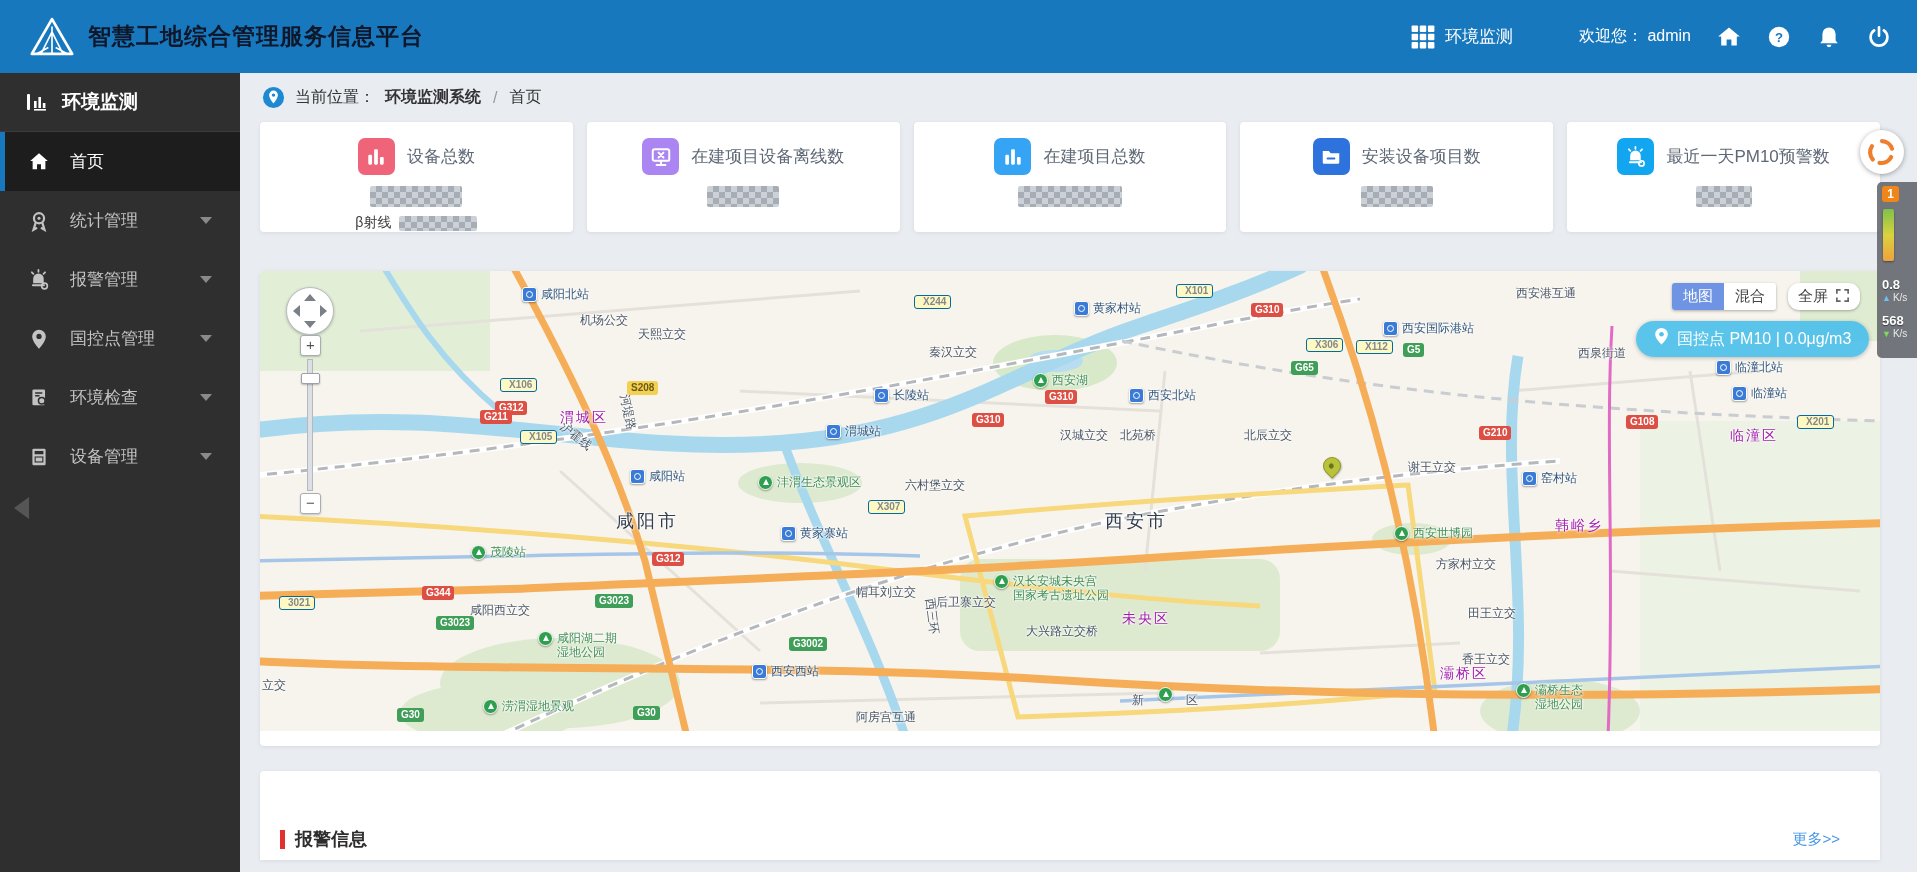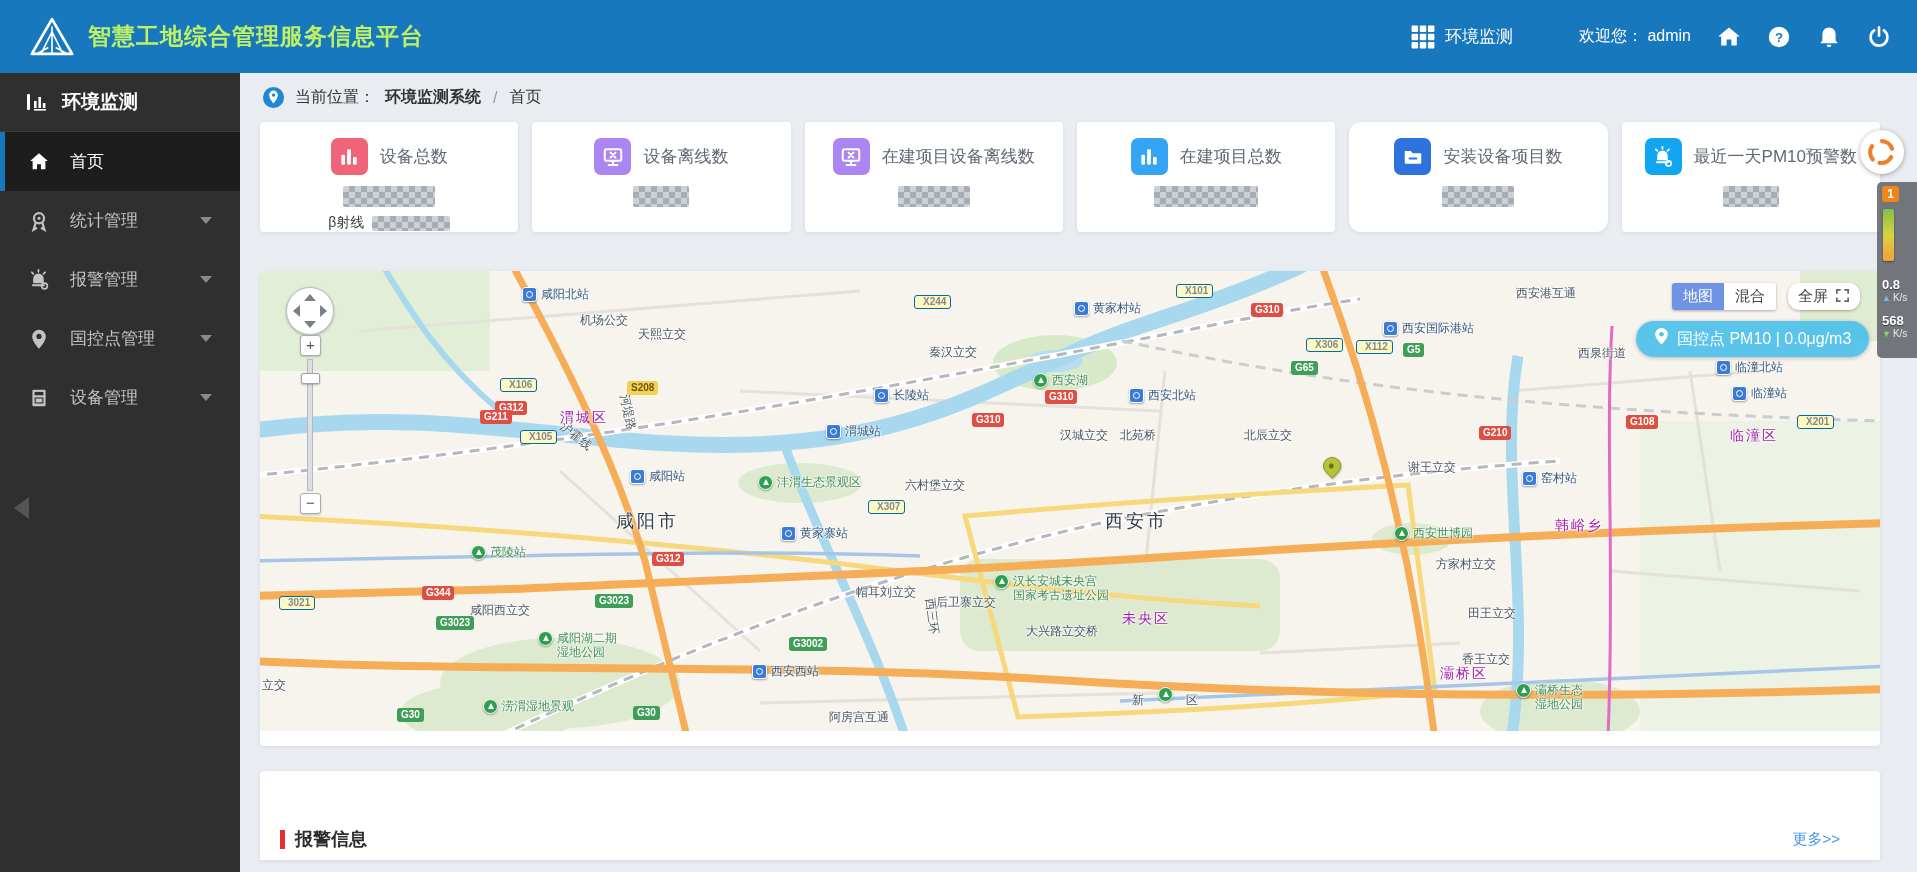--- a/index.html
+++ b/index.html
@@ -1,21 +1,21 @@
 <!DOCTYPE html>
 <html><head>
 <meta charset="utf-8">
 <style>
   html,body{margin:0;padding:0;background:#e9edf2;font-family:"Liberation Sans","DejaVu Sans",sans-serif;}
   .app{position:relative;width:1917px;height:872px;overflow:hidden;background:#e9edf2;}
 
   
   .hdr{position:absolute;left:0;top:0;width:100%;height:73px;background:#1878be;display:flex;align-items:center;z-index:30;}
   .hdr-logo{margin-left:30px;display:flex;align-items:center;}
-  .hdr-title{color:#bef264;font-size:23px;font-weight:bold;margin-left:14px;letter-spacing:1px;}
+  .hdr-title{color:#0f172a;font-size:23px;font-weight:bold;margin-left:14px;letter-spacing:1px;}
   .hdr-right{position:absolute;right:26px;display:flex;align-items:center;gap:26px;color:#fff;}
   .hdr-mod{display:flex;align-items:center;gap:10px;font-size:17px;cursor:pointer;}
   .hdr-wel{font-size:16px;margin-left:40px;}
   .hdr-ico{width:24px;height:24px;cursor:pointer;display:inline-block;}
 
   
   .sb{position:absolute;left:0;top:73px;width:240px;bottom:0;background:#2f2f2f;z-index:20;}
   .sb-head{height:58px;display:flex;align-items:center;color:#fff;font-size:19px;font-weight:bold;padding-left:26px;gap:14px;border-bottom:1px solid #3c3c3c;}
   .sb-item{position:relative;height:59px;display:flex;align-items:center;padding-left:28px;gap:20px;color:#c3c3c3;font-size:17px;cursor:pointer;}
   .sb-item.active{background:#1d1d1d;color:#fff;border-left:5px solid #1878be;padding-left:23px;}
@@ -191,20 +191,30 @@
         </div>
         <div class="sb-item">
           <span class="sb-ico"><svg viewBox="0 0 20 20">
               <path d="M10 1.5 a6.2 6.2 0 0 1 6.2 6.2 C16.2 12.4 10 18.8 10 18.8 S3.8 12.4 3.8 7.7 A6.2 6.2 0 0 1 10 1.5 Z M10 5.3 a2.4 2.4 0 1 0 0 4.8 a2.4 2.4 0 0 0 0 -4.8 Z" fill="currentColor" fill-rule="evenodd"></path>
             </svg></span>
           <span>国控点管理</span>
           <span class="caret"></span>
         </div>
         <div class="sb-item">
           <span class="sb-ico"><svg viewBox="0 0 20 20">
+              <rect x="4" y="2.2" width="11.5" height="14.5" rx="1.2" fill="currentColor"></rect>
+              <path d="M6.5 5.5 h6.5 M6.5 8 h4" stroke="#2f2f2f" stroke-width="1.4"></path>
+              <circle cx="12.5" cy="12.5" r="3" fill="currentColor" stroke="#2f2f2f" stroke-width="1.4"></circle>
+              <path d="M14.8 14.8 L17 17" stroke="#2f2f2f" stroke-width="1.6"></path>
+            </svg></span>
+          <span>环境检查</span>
+          <span class="caret"></span>
+        </div>
+        <div class="sb-item">
+          <span class="sb-ico"><svg viewBox="0 0 20 20">
               <rect x="4" y="2.5" width="12" height="15" rx="1.2" fill="currentColor"></rect>
               <rect x="6" y="4.5" width="8" height="3" fill="#2f2f2f"></rect>
               <rect x="6" y="9.5" width="8" height="5.5" fill="#2f2f2f"></rect>
               <rect x="7" y="10.5" width="6" height="3.5" fill="currentColor"></rect>
             </svg></span>
           <span>设备管理</span>
           <span class="caret"></span>
         </div>
       </div>
     <div class="sb-collapse"></div>
@@ -244,53 +254,40 @@
       </div>
       <div class="card" style="color: rgb(171, 133, 242);">
         <div class="card-top">
           <span class="card-ico" style="background: rgb(171, 133, 242); color: rgb(171, 133, 242);">
             <svg viewBox="0 0 20 20">
               <rect x="2.5" y="3" width="15" height="10.5" rx="1.5" fill="none" stroke="#fff" stroke-width="1.8"></rect>
               <path d="M7.8 6 l4.4 4.4 M12.2 6 l-4.4 4.4" stroke="#fff" stroke-width="1.8" stroke-linecap="round"></path>
               <path d="M10 13.5 v2.5 M6 17.2 h8" stroke="#fff" stroke-width="1.8" stroke-linecap="round"></path>
             </svg>
           </span>
-          <span class="card-title">设备离线数</span>
-        </div>
-        <div class="mosaic card-val" style="width: 56px;"></div>
-      </div>
-      <div class="card" style="color: rgb(171, 133, 242);">
-        <div class="card-top">
-          <span class="card-ico" style="background: rgb(171, 133, 242); color: rgb(171, 133, 242);">
-            <svg viewBox="0 0 20 20">
-              <rect x="2.5" y="3" width="15" height="10.5" rx="1.5" fill="none" stroke="#fff" stroke-width="1.8"></rect>
-              <path d="M7.8 6 l4.4 4.4 M12.2 6 l-4.4 4.4" stroke="#fff" stroke-width="1.8" stroke-linecap="round"></path>
-              <path d="M10 13.5 v2.5 M6 17.2 h8" stroke="#fff" stroke-width="1.8" stroke-linecap="round"></path>
-            </svg>
-          </span>
           <span class="card-title">在建项目设备离线数</span>
         </div>
         <div class="mosaic card-val" style="width: 72px;"></div>
       </div>
       <div class="card" style="color: rgb(53, 164, 245);">
         <div class="card-top">
           <span class="card-ico" style="background: rgb(53, 164, 245); color: rgb(53, 164, 245);">
             <svg viewBox="0 0 20 20">
               <g fill="#fff">
                 <rect x="3" y="8" width="3.4" height="9" rx="1"></rect>
                 <rect x="8.3" y="3" width="3.4" height="14" rx="1"></rect>
                 <rect x="13.6" y="10" width="3.4" height="7" rx="1"></rect>
               </g>
             </svg>
           </span>
           <span class="card-title">在建项目总数</span>
         </div>
         <div class="mosaic card-val" style="width: 104px;"></div>
       </div>
-      <div class="card" style="color: rgb(46, 115, 221); border-radius: 12px;">
+      <div class="card" style="color: rgb(46, 115, 221);">
         <div class="card-top">
           <span class="card-ico" style="background: rgb(46, 115, 221); color: rgb(46, 115, 221);">
             <svg viewBox="0 0 20 20">
               <path d="M2.5 4.5 h5.5 l1.8 2 h7.7 v8.5 a1.2 1.2 0 0 1 -1.2 1.2 H3.7 a1.2 1.2 0 0 1 -1.2 -1.2 Z" fill="#fff"></path>
               <rect x="6" y="10.5" width="8" height="1.8" rx="0.9" fill="currentColor"></rect>
             </svg>
           </span>
           <span class="card-title">安装设备项目数</span>
         </div>
         <div class="mosaic card-val" style="width: 72px;"></div>
@@ -389,21 +386,21 @@
           <div class="lbl plain" style="left: 984px; top: 157px;">北辰立交</div>
           <div class="lbl plain" style="left: 1148px; top: 189px;">谢王立交</div>
           <div class="lbl plain" style="left: 645px; top: 207px;">六村堡立交</div>
           <div class="lbl plain" style="left: 596px; top: 314px;">帽耳刘立交</div>
           <div class="lbl plain" style="left: 676px; top: 324px;">后卫寨立交</div>
           <div class="lbl plain" style="left: 766px; top: 353px;">大兴路立交桥</div>
           <div class="lbl plain" style="left: 210px; top: 332px;">咸阳西立交</div>
           <div class="lbl plain" style="left: 1176px; top: 286px;">方家村立交</div>
           <div class="lbl plain" style="left: 1208px; top: 335px;">田王立交</div>
           <div class="lbl plain" style="left: 1202px; top: 381px;">香王立交</div>
-          <div class="lbl plain" style="left: 553px; top: 439px; padding-left: 16px;">阿房宫互通</div>
+          <div class="lbl plain" style="left: 580px; top: 439px; padding-left: 16px;">阿房宫互通</div>
           <div class="lbl plain" style="left: 2px; top: 407px;">立交</div>
           <div class="lbl plain" style="left: 298px; top: 158px; transform: rotate(38deg);">沪霍线</div>
           <div class="lbl plain" style="left: 350px; top: 134px; transform: rotate(78deg);">河堤路</div>
           <div class="lbl plain" style="left: 654px; top: 338px; transform: rotate(83deg);">西三环</div>
           <div class="badge red" style="left: 991px; top: 32px;">G310</div>
           <div class="badge red" style="left: 712px; top: 142px;">G310</div>
           <div class="badge red" style="left: 785px; top: 119px;">G310</div>
           <div class="badge red" style="left: 235px; top: 130px;">G312</div>
           <div class="badge red" style="left: 392px; top: 281px;">G312</div>
           <div class="badge red" style="left: 1219px; top: 155px;">G210</div>

